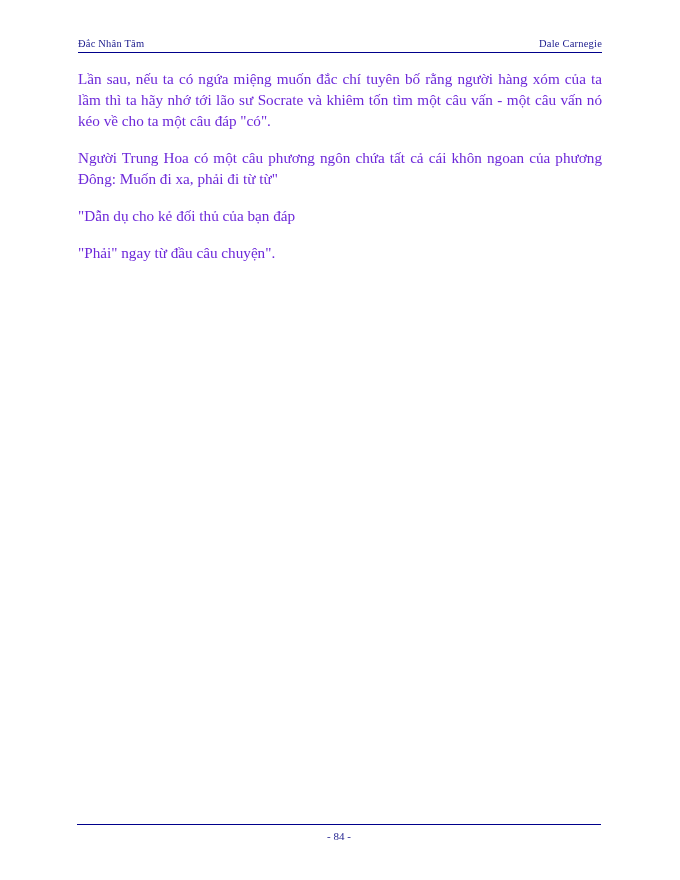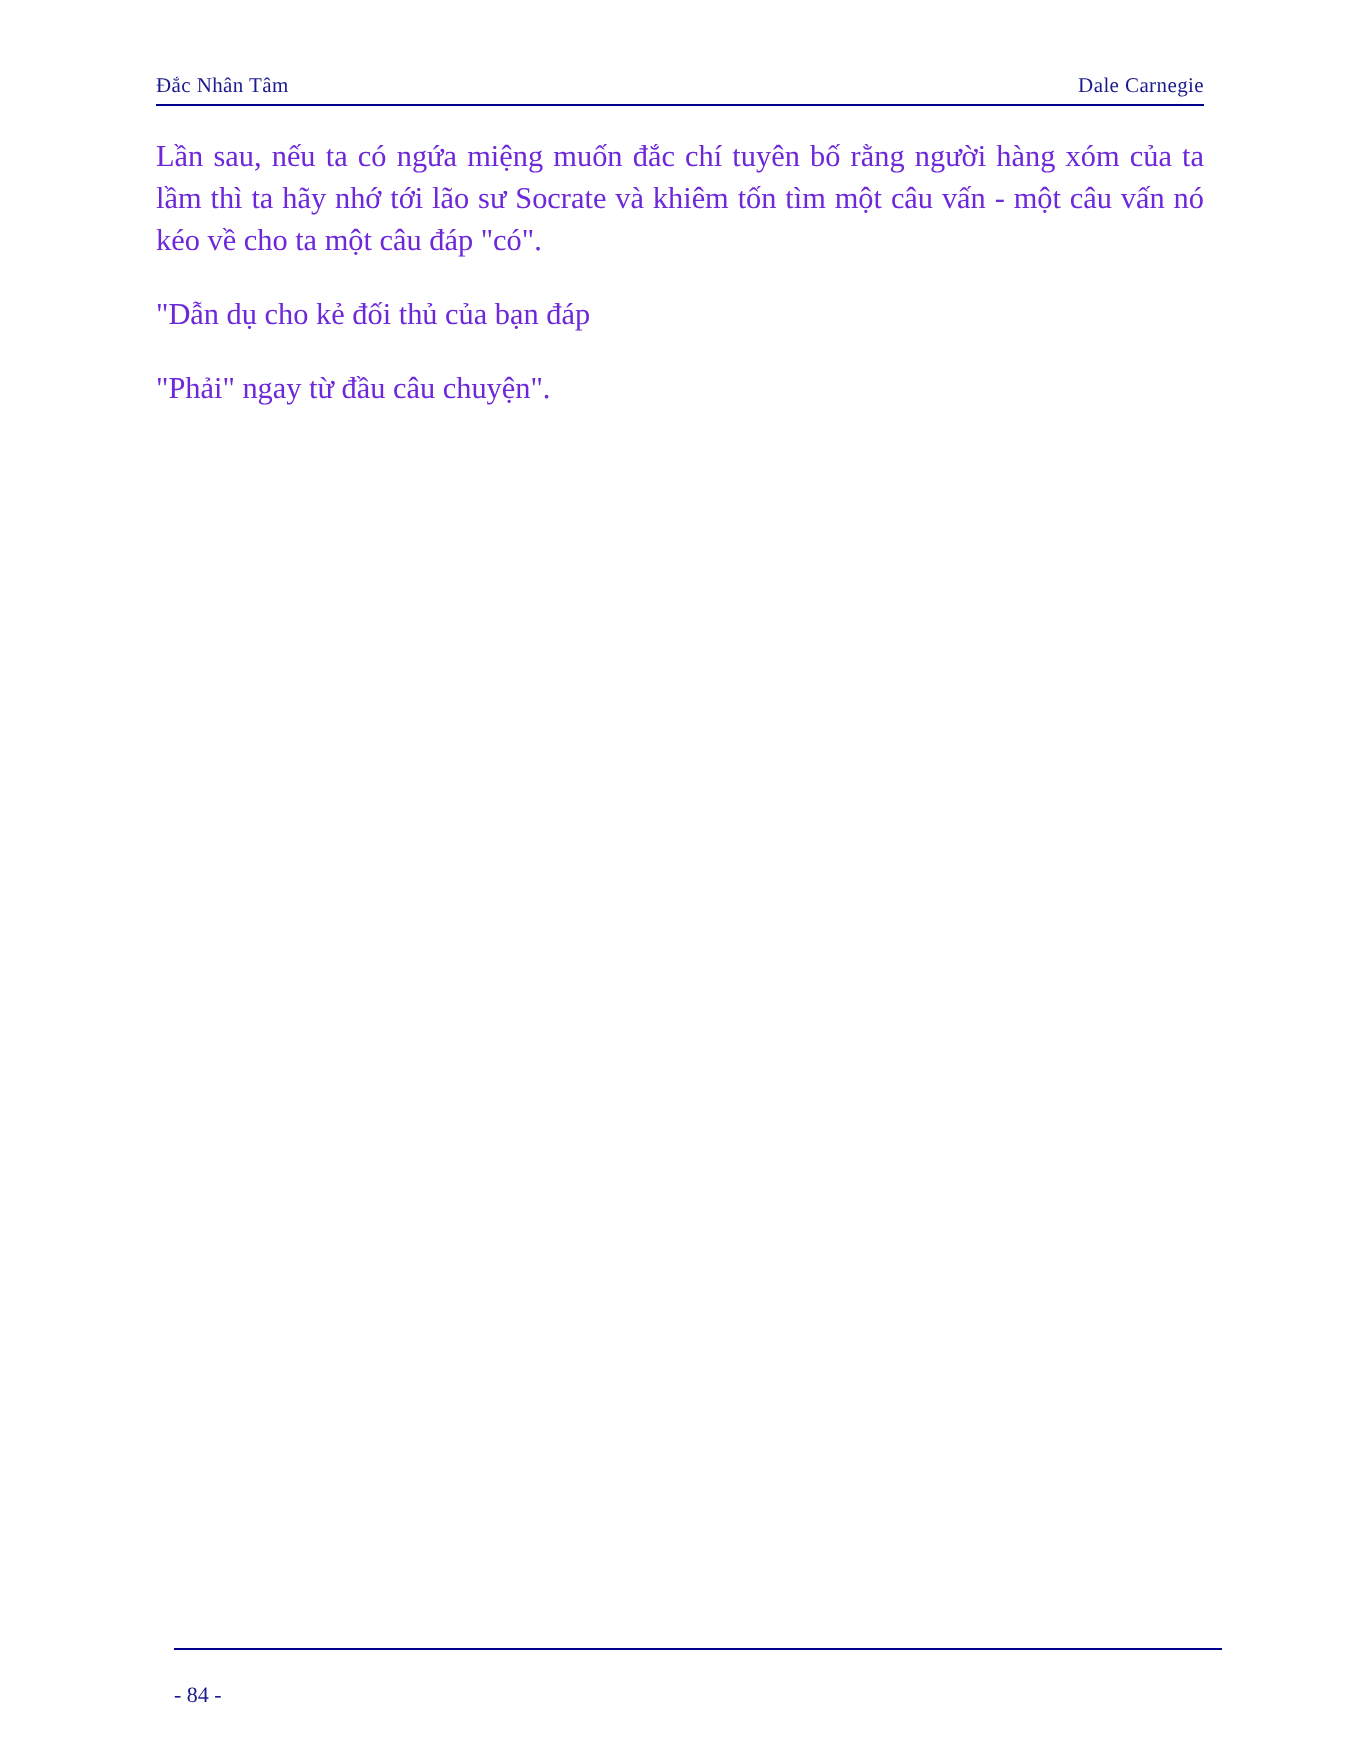--- a/index.html
+++ b/index.html
@@ -54,42 +54,44 @@
     line-height: 21px;
     text-align: justify;
     margin: 0 0 16px 0;
     color: #6d28d9;
   }
   .para.last-line {
     text-align: left;
   }
   .footer {
     position: absolute;
-    left: 87px;
+    left: 77px;
     top: 824px;
     width: 524px;
     border-top: 1.2px solid #00008B;
-    padding-top: 17px;
+    padding-top: 5px;
+    text-align: center;
     font-size: 11px;
     color: #1a1a8c;
     font-family: "Liberation Serif", serif;
   }
 </style>
 </head>
 <body>
 
 <div class="page">
 
   <div class="header">
     <span class="header-left">Đắc Nhân Tâm</span>
     <span class="header-right">Dale Carnegie</span>
   </div>
 
   <div class="content">
     <p class="para">Lần sau, nếu ta có ngứa miệng muốn đắc chí tuyên bố rằng người hàng xóm của ta lầm thì ta hãy nhớ tới lão sư Socrate và khiêm tốn tìm một câu vấn - một câu vấn nó kéo về cho ta một câu đáp "có".</p>
+    <p class="para">Người Trung Hoa có một câu phương ngôn chứa tất cả cái khôn ngoan của phương Đông: Muốn đi xa, phải đi từ từ"</p>
     <p class="para last-line">"Dẫn dụ cho kẻ đối thủ của bạn đáp</p>
     <p class="para last-line">"Phải" ngay từ đầu câu chuyện".</p>
   </div>
 
   <div class="footer">
     <span>- 84 -</span>
   </div>
 
 </div>
 

